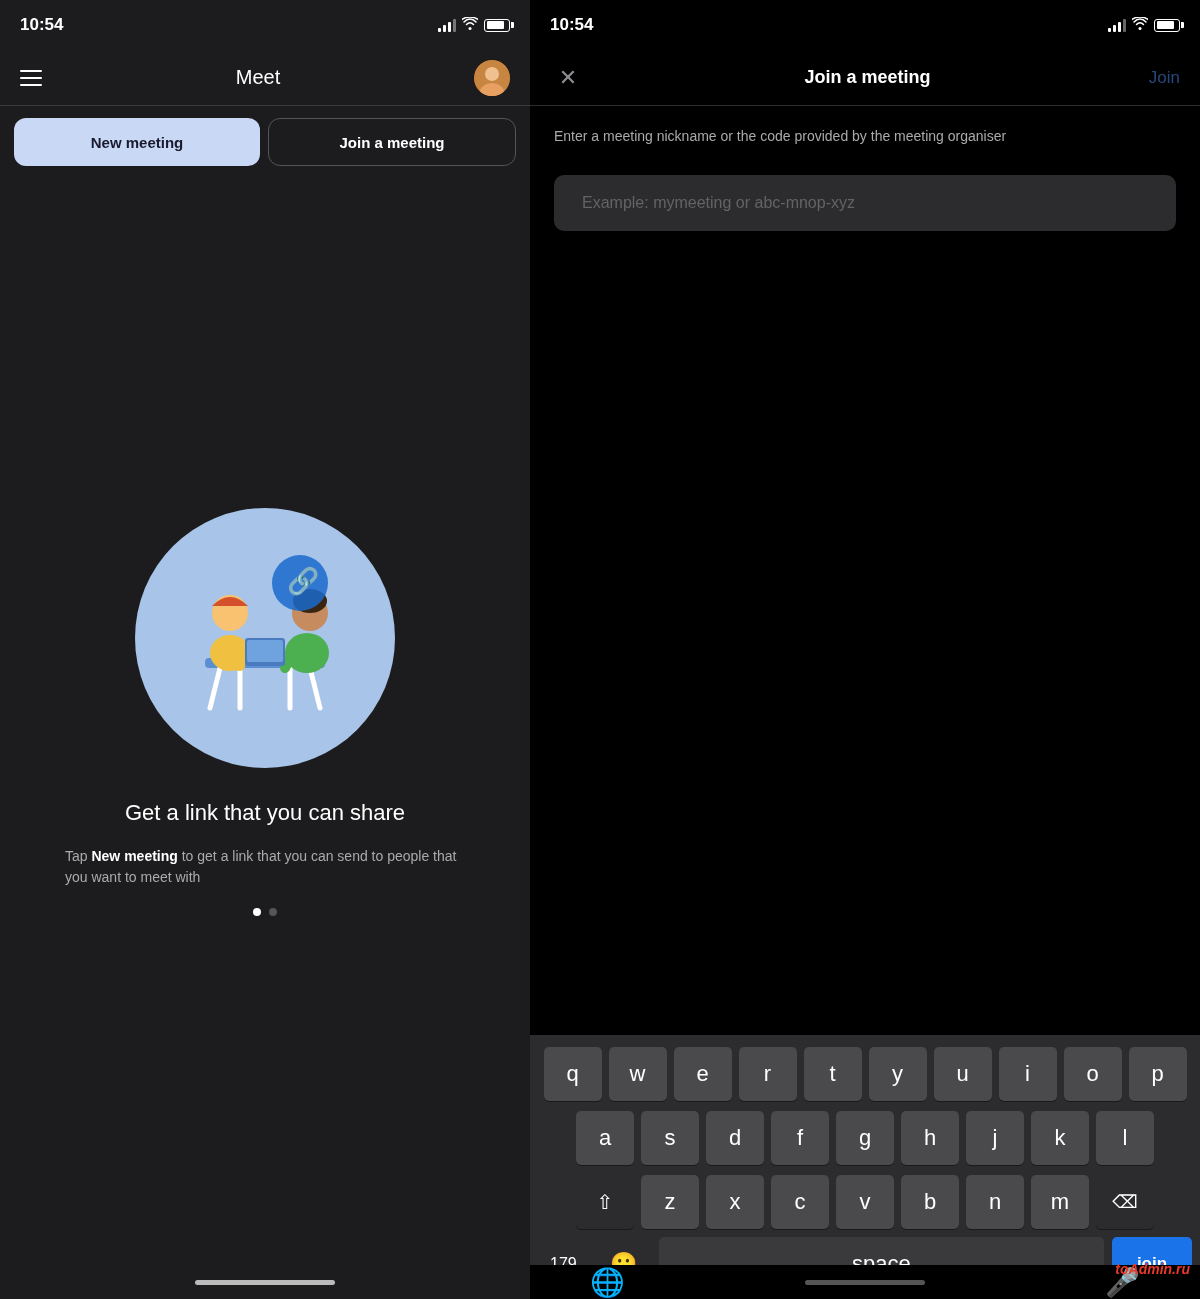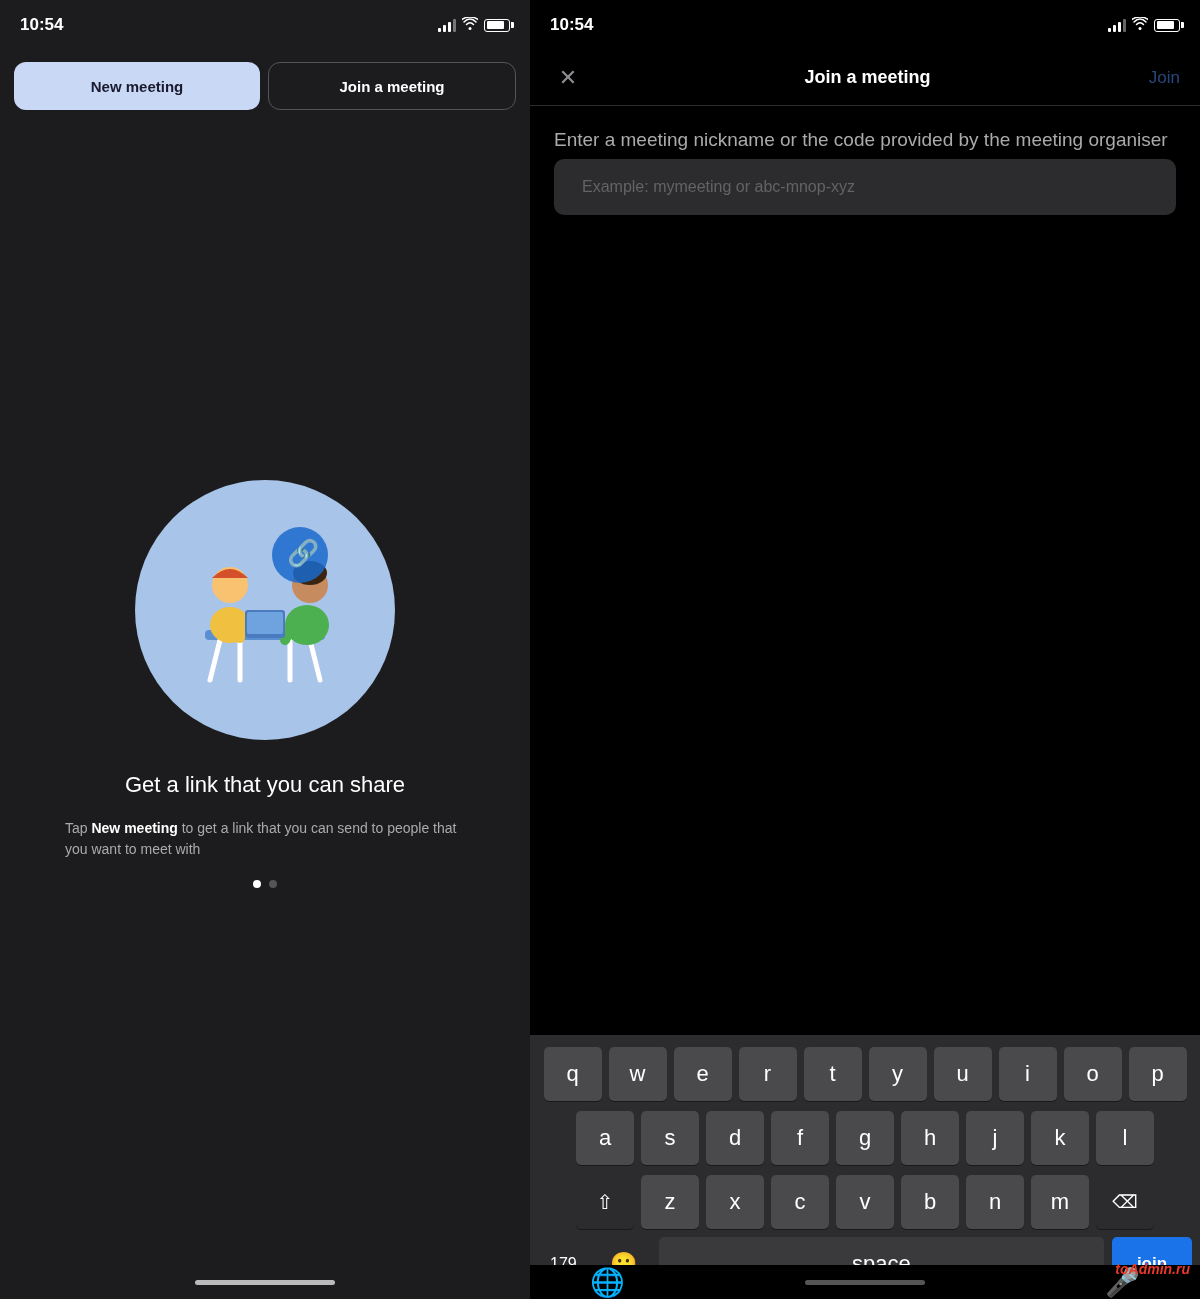--- a/index.html
+++ b/index.html
@@ -280,24 +280,24 @@
       cursor: pointer;
       opacity: 0.5;
     }
 
     
     .right-content {
       padding: 20px 24px;
       background: #000;
     }
     .description-text {
-      font-size: 19px;
+      font-size: 14px;
       color: #aaa;
       line-height: 1.5;
-      margin-bottom: 4px;
+      margin-bottom: 28px;
     }
     .meeting-input {
       width: 100%;
       height: 56px;
       background: #2c2c2e;
       border: none;
       border-radius: 10px;
       padding: 0 28px;
       font-size: 16px;
       color: #636366;
@@ -449,20 +449,35 @@
           <path d="M2 5C3.7 3.1 5.7 2 8 2s4.3 1.1 6 3" stroke="white" stroke-width="1.5" fill="none" stroke-linecap="round"></path>
           <path d="M0 2.5C2.1.9 4.9 0 8 0s5.9.9 8 2.5" stroke="white" stroke-width="1.5" fill="none" stroke-linecap="round"></path>
         </svg>
       </span>
       <div class="battery-icon">
         <div class="battery-fill"></div>
       </div>
     </div>
   </div>
 
+  <div class="left-header">
+    <div class="hamburger-icon">
+      <span></span>
+        <span></span>
+        <span></span>
+    </div>
+    <span class="app-title">Meet</span>
+    <div class="avatar">
+      <svg width="36" height="36" viewBox="0 0 36 36">
+        <circle cx="18" cy="18" r="18" fill="#c68642"></circle>
+        <circle cx="18" cy="14" r="7" fill="#f0c090"></circle>
+        <ellipse cx="18" cy="32" rx="12" ry="9" fill="#e8a060"></ellipse>
+      </svg>
+    </div>
+  </div>
 
   <div class="tabs-row">
     <button class="tab-btn active">New meeting</button>
     <button class="tab-btn inactive">Join a meeting</button>
   </div>
 
   <div class="left-main">
 
     <div class="illustration-circle">
       <svg class="illus-svg" viewBox="0 0 240 240" xmlns="http://www.w3.org/2000/svg">

